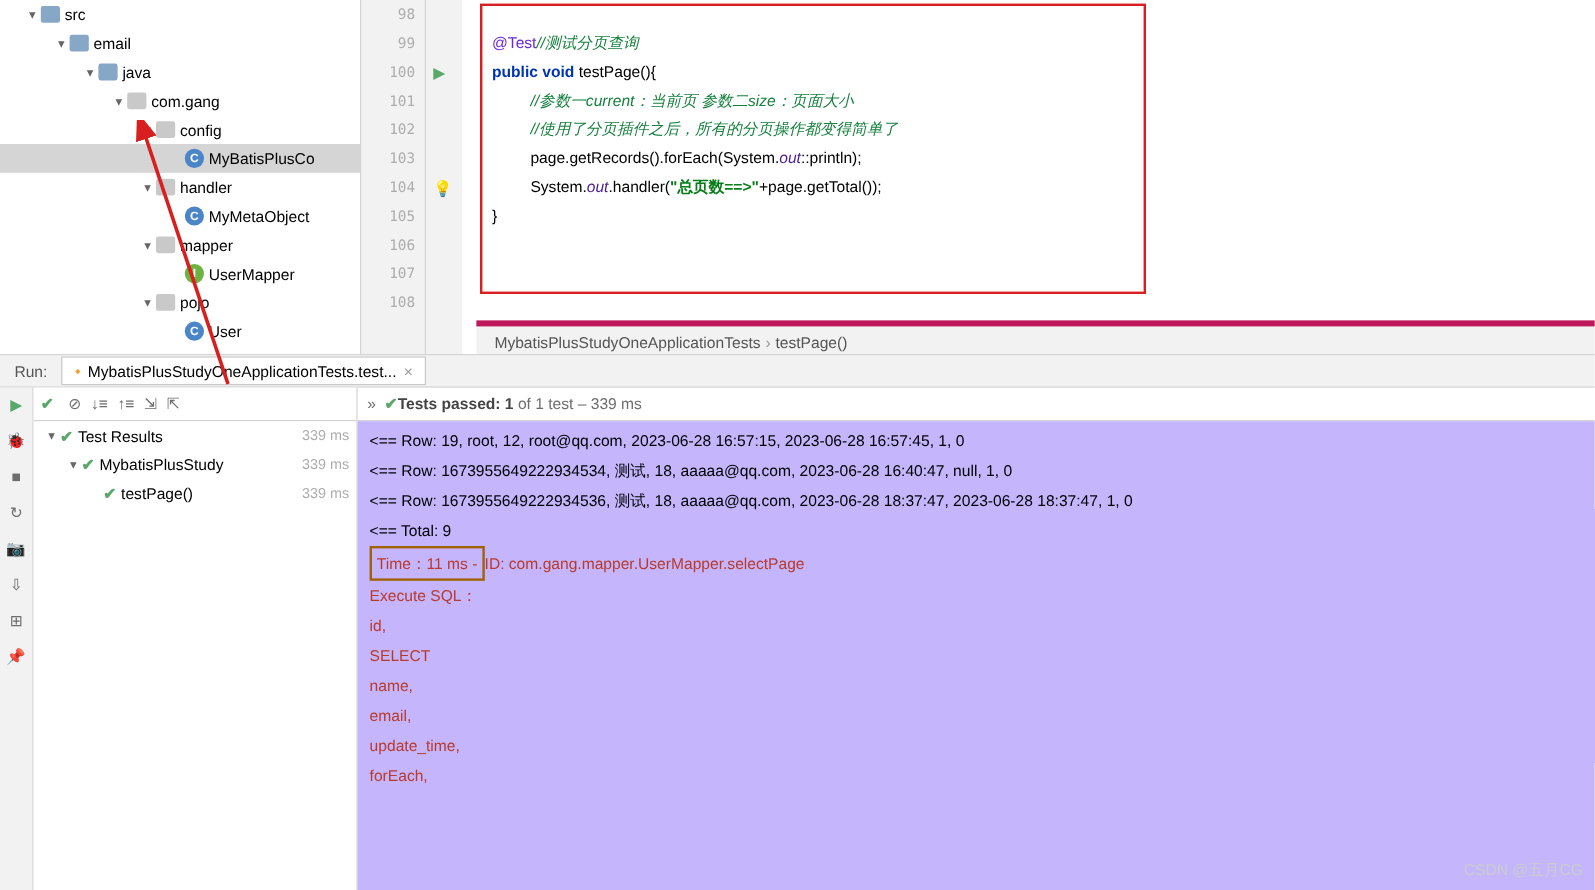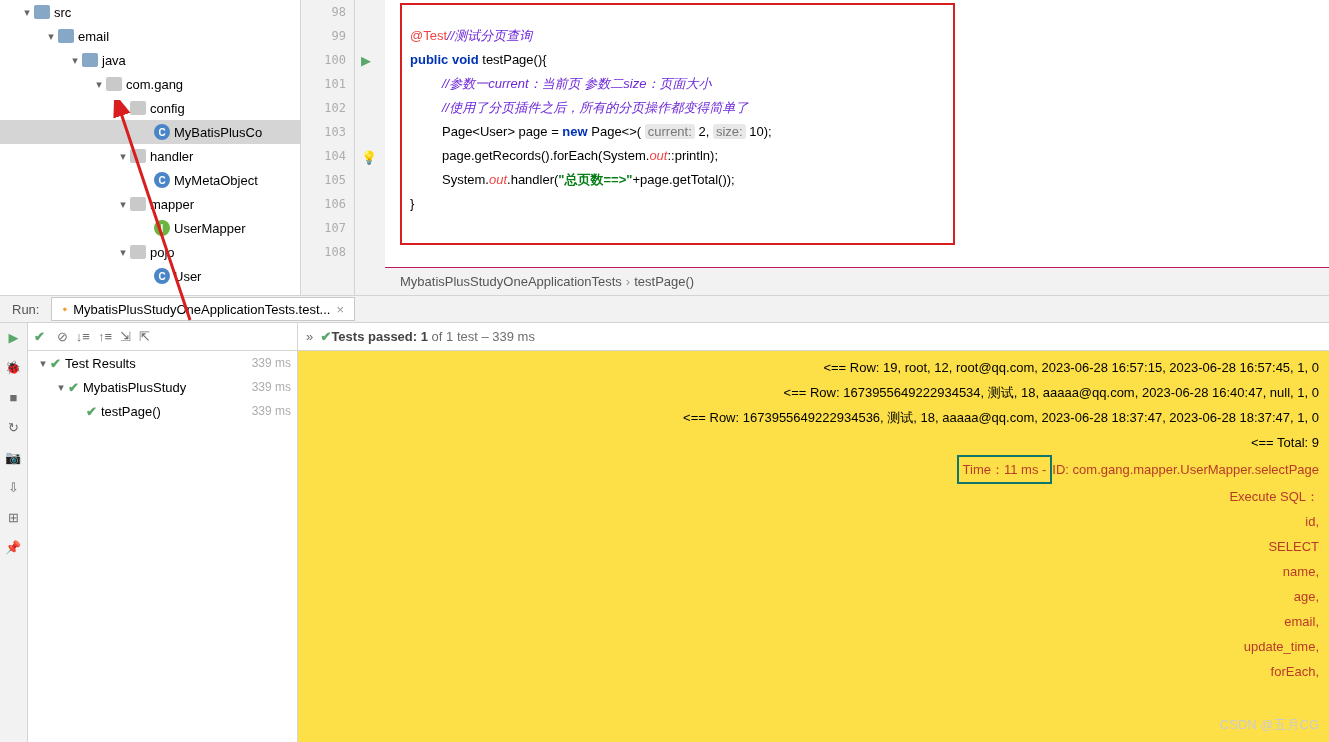--- a/index.html
+++ b/index.html
@@ -14,48 +14,48 @@
 .cls { width:16px; height:16px; border-radius:50%; background:#6db33f; color:#fff; display:inline-flex; align-items:center; justify-content:center; font-size:10px; font-weight:bold; margin-right:4px; }
 .cls.c { background:#4a86c7; }
 .cls.i { background:#6db33f; }
 .gutter { width:55px; background:#f2f2f2; border-right:1px solid #d4d4d4; border-left:1px solid #d4d4d4; }
 .ln { height:24px; text-align:right; padding-right:8px; color:#adadad; font-family:Consolas,monospace; font-size:12px; line-height:24px; }
 .gicons { width:30px; background:#f2f2f2; position:relative; }
 .gi { position:absolute; width:16px; height:16px; left:6px; }
 .editor { flex:1; background:#fff; position:relative; }
 .redbox { position:absolute; left:15px; top:3px; width:555px; height:242px; border:2px solid #d81e1e; }
 .code { font-family:Consolas,"Courier New",monospace; font-size:14px; line-height:24px; padding-left:25px; }
-.code .c-ann { color:#ef4444; }
-.code .c-com { color:#6d28d9; font-style:italic; }
+.code .c-ann { color:#6d28d9; }
+.code .c-com { color:#15803d; font-style:italic; }
 .code .c-kw { color:#0033b3; font-weight:bold; }
 .code .c-pur { color:#871094; }
 .code .c-str { color:#067d17; font-weight:bold; }
 .code .c-hint { background:#e8e8e8; color:#787878; border-radius:3px; padding:0 3px; font-style:normal; }
-.code .c-s { color:#ef4444; font-style:italic; }
+.code .c-s { color:#4c1d95; font-style:italic; }
 .hl-line { background:#fcfaed; }
-.bc { position:absolute; bottom:0; left:0; right:0; height:28px; background:#f2f2f2; border-top:1px solid #be185d; padding-left:15px; line-height:28px; color:#555; }
+.bc { position:absolute; bottom:0; left:12px; right:0; height:28px; background:#f2f2f2; border-top:5px solid #be185d; padding-left:15px; line-height:28px; color:#555; }
 .bc span.sep { color:#999; margin:0 4px; }
 .runbar { height:28px; background:#f2f2f2; border-top:1px solid #d4d4d4; border-bottom:1px solid #d4d4d4; display:flex; align-items:center; }
 .runlbl { padding:0 12px; color:#555; }
 .runtab { background:#fff; border:1px solid #c9c9c9; padding:3px 10px; display:flex; align-items:center; gap:6px; }
 .rtclose { color:#999; }
 .bottom { display:flex; height:419px; }
 .lstrip { width:28px; background:#f2f2f2; border-right:1px solid #d4d4d4; display:flex; flex-direction:column; align-items:center; padding-top:6px; gap:14px; }
 .lstrip .ic { width:16px; height:16px; color:#6e6e6e; display:flex; align-items:center; justify-content:center; }
 .testp { width:270px; background:#fff; border-right:1px solid #d4d4d4; }
 .tbar { height:28px; border-bottom:1px solid #d4d4d4; display:flex; align-items:center; padding:0 6px; gap:8px; color:#6e6e6e; }
 .trow { display:flex; align-items:center; height:24px; padding-left:8px; }
 .tchk { color:#59a869; font-weight:bold; margin-right:4px; }
 .tdur { margin-left:auto; color:#adadad; padding-right:6px; font-size:12px; }
-.console { flex:1; background:#fde047; font-family:Consolas,"Courier New",monospace; font-size:14px; line-height:25px; padding:4px 10px; overflow:hidden; position:relative;text-align:right; }
+.console { flex:1; background:#c4b5fd; font-family:Consolas,"Courier New",monospace; font-size:14px; line-height:25px; padding:4px 10px; overflow:hidden; position:relative; }
 .cbar { height:28px; border-bottom:1px solid #d4d4d4; display:flex; align-items:center; padding-left:8px; color:#6e6e6e; font-family:"Segoe UI"; font-size:13px; }
 .cbar .pass { color:#6e6e6e; }
 .cbar .pg { color:#59a869; font-weight:bold; }
 .red { color:#b93a2b; }
-.timebox { border:2px solid #0f766e; padding:0 4px; display:inline-block; }
+.timebox { border:2px solid #a16207; padding:0 4px; display:inline-block; }
 .arrow-svg { position:absolute; pointer-events:none; }
 .watermark { position:absolute; right:10px; bottom:8px; color:#ccc; font-size:13px; }
 </style>
 </head>
 <body>
 
 <div class="top">
   <div class="tree">
     <div class="tree-row" style="padding-left:20px">
         <span class="chev">▾</span>
@@ -132,21 +132,20 @@
     <div class="gi" style="top:150px;color:#e2a72e">💡</div>
   </div>
   <div class="editor">
     <div class="redbox"></div>
     <div class="code">
       <div>&nbsp;</div>
       <div><span class="c-ann">@Test</span><span class="c-com">//测试分页查询</span></div>
       <div><span class="c-kw">public</span> <span class="c-kw">void</span> <span>testPage(){</span></div>
       <div style="padding-left:32px"><span class="c-com">//参数一current：当前页   参数二size：页面大小</span></div>
       <div style="padding-left:32px"><span class="c-com">//使用了分页插件之后，所有的分页操作都变得简单了</span></div>
-      <div style="padding-left:32px"><span>Page&lt;User&gt; page = </span><span class="c-kw">new</span><span> Page&lt;&gt;( </span><span class="c-hint">current:</span><span> 2, </span><span class="c-hint">size:</span><span> 10);</span></div>
       <div style="padding-left:32px"><span>page.getRecords().forEach(System.</span><span class="c-s">out</span><span>::println);</span></div>
       <div style="padding-left:32px"><span>System.</span><span class="c-s">out</span><span>.handler(</span><span class="c-str">"总页数==&gt;"</span><span>+page.getTotal());</span></div>
       <div>}</div>
     </div>
     <div class="bc"><span>MybatisPlusStudyOneApplicationTests</span><span class="sep">›</span><span>testPage()</span></div>
   </div>
 </div>
 
 <div class="runbar">
   <span class="runlbl">Run:</span>
@@ -212,21 +211,20 @@
     <div class="console">
       <div>&lt;==        Row: 19, root, 12, root@qq.com, 2023-06-28 16:57:15, 2023-06-28 16:57:45, 1, 0</div>
       <div>&lt;==        Row: 1673955649222934534, 测试, 18, aaaaa@qq.com, 2023-06-28 16:40:47, null, 1, 0</div>
       <div>&lt;==        Row: 1673955649222934536, 测试, 18, aaaaa@qq.com, 2023-06-28 18:37:47, 2023-06-28 18:37:47, 1, 0</div>
       <div>&lt;==      Total: 9</div>
       <div><span class="timebox red"> Time：11 ms - </span><span class="red">ID: com.gang.mapper.UserMapper.selectPage</span></div>
       <div class="red">Execute SQL：</div>
       <div class="red">        id,</div>
       <div class="red">    SELECT</div>
       <div class="red">        name,</div>
-      <div class="red">        age,</div>
       <div class="red">        email,</div>
       <div class="red">        update_time,</div>
       <div class="red">        forEach,</div>
     </div>
   </div>
 </div>
 
 <div class="watermark">CSDN @五月CG</div>
 
 </body></html>

